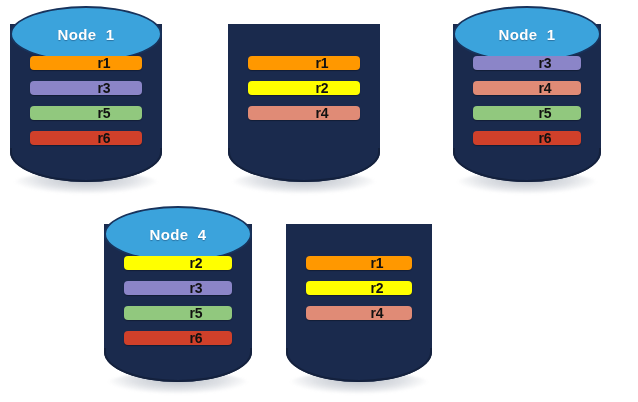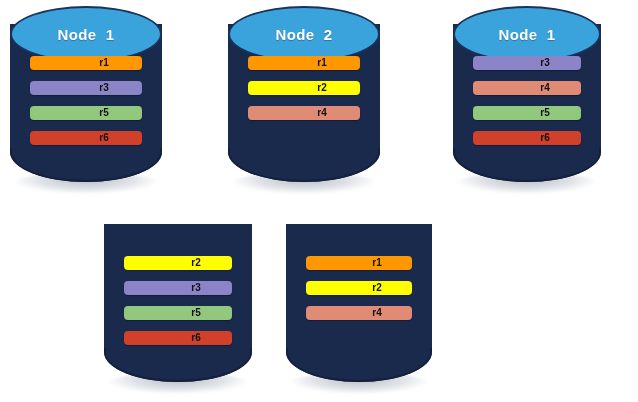--- a/index.html
+++ b/index.html
@@ -108,21 +108,21 @@
     margin-bottom: 11px;
     border-radius: 4px;
     display: flex;
     align-items: center;
     justify-content: center;
     box-shadow: 0 1px 1px rgba(0,0,0,0.30);
     box-sizing: border-box;
   }
 
   .bar-label {
-    font-size: 10px;
+    font-size: 14px;
     font-weight: bold;
     color: #111111;
     line-height: 1;
     user-select: none;
     padding-left: 36px;
   }
 </style>
 </head>
 <body>
 
@@ -146,23 +146,20 @@
       </div>
       <div class="bar" style="background:#D0402A;">
         <span class="bar-label">r6</span>
       </div>
     </div>
   </div>
 
   <div class="node" style="left:228px; top:6px; width:152px; height:188px;">
     <div class="cyl-shadow"></div>
     <div class="cyl-body"></div>
-    <div class="cyl-top">
-      <span class="node-label">Node  2</span>
-    </div>
     <div class="bars">
       <div class="bar" style="background:#FF9800;">
         <span class="bar-label">r1</span>
       </div>
       <div class="bar" style="background:#FFFF00;">
         <span class="bar-label">r2</span>
       </div>
       <div class="bar" style="background:#E08B76;">
         <span class="bar-label">r4</span>
       </div>
@@ -187,20 +184,23 @@
       </div>
       <div class="bar" style="background:#D0402A;">
         <span class="bar-label">r6</span>
       </div>
     </div>
   </div>
 
   <div class="node" style="left:104px; top:206px; width:148px; height:188px;">
     <div class="cyl-shadow"></div>
     <div class="cyl-body"></div>
+    <div class="cyl-top">
+      <span class="node-label">Node  4</span>
+    </div>
     <div class="bars">
       <div class="bar" style="background:#FFFF00;">
         <span class="bar-label">r2</span>
       </div>
       <div class="bar" style="background:#8B85C8;">
         <span class="bar-label">r3</span>
       </div>
       <div class="bar" style="background:#91C87E;">
         <span class="bar-label">r5</span>
       </div>

